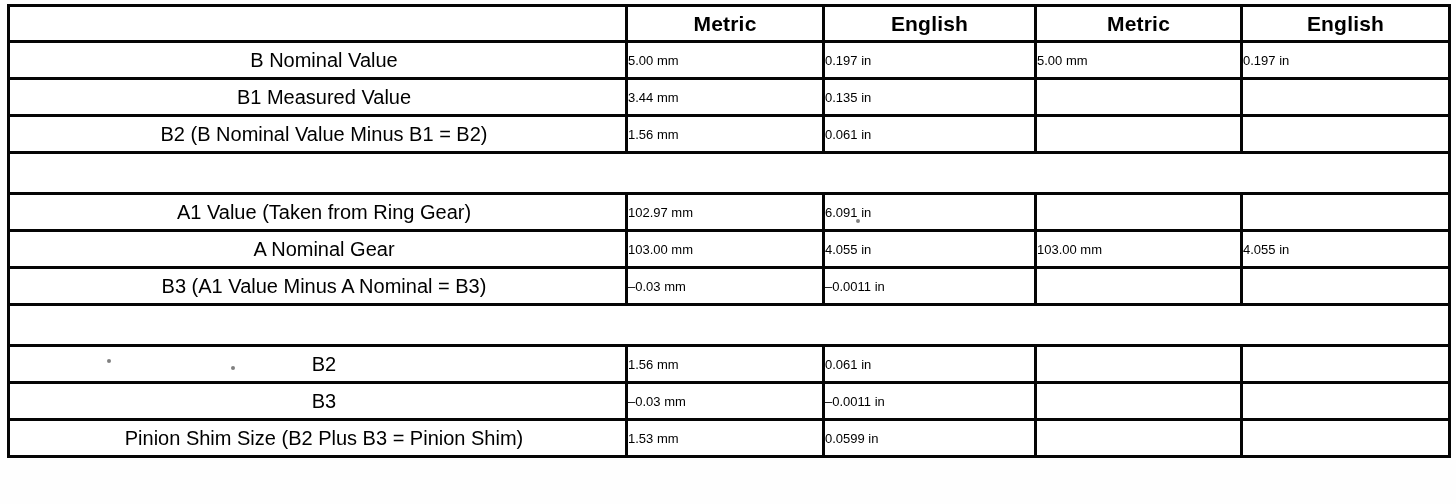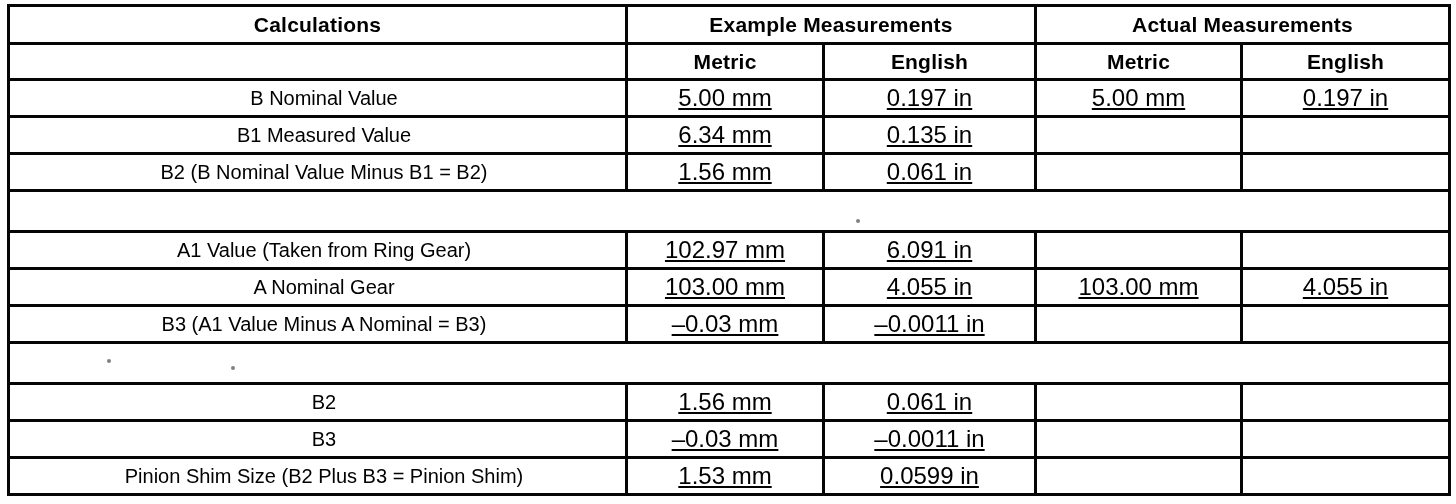--- a/index.html
+++ b/index.html
@@ -42,24 +42,22 @@
     text-align: center;
     letter-spacing: 0.2px;
   }
   td.lbl {
     font-size: 20px;
     text-align: center;
     padding-left: 13px;
     font-weight: 400;
   }
   td.val {
-    font-size: 24px;
-    text-align: center;
+    font-size: 13px;
     font-weight: 400;
-    text-decoration: underline;
   }
   td.spacer {
     background: #fff;
   }
   .speck {
     position: absolute;
     width: 4px;
     height: 4px;
     border-radius: 50%;
     background: #4a4a4a;
@@ -73,44 +71,39 @@
   <table class="calc-table">
     <colgroup>
       <col style="width:618px">
       <col style="width:197px">
       <col style="width:212px">
       <col style="width:206px">
       <col style="width:208px">
     </colgroup>
 
     <tbody>
-        <tr class="r-group">
-      <th>Calculations</th>
-      <th colspan="2">Example Measurements</th>
-      <th colspan="2">Actual Measurements</th>
-    </tr>
 
     <tr class="r-sub">
       <th></th>
       <th>Metric</th>
       <th>English</th>
       <th>Metric</th>
       <th>English</th>
     </tr>
 
     <tr class="r-data">
       <td class="lbl">B Nominal Value</td>
       <td class="val">5.00 mm</td>
       <td class="val">0.197 in</td>
       <td class="val">5.00 mm</td>
       <td class="val">0.197 in</td>
     </tr>
     <tr class="r-data">
       <td class="lbl">B1 Measured Value</td>
-      <td class="val">6.34 mm</td>
+      <td class="val">3.44 mm</td>
       <td class="val">0.135 in</td>
       <td class="val"></td>
       <td class="val"></td>
     </tr>
     <tr class="r-data">
       <td class="lbl">B2 (B Nominal Value Minus B1 = B2)</td>
       <td class="val">1.56 mm</td>
       <td class="val">0.061 in</td>
       <td class="val"></td>
       <td class="val"></td>

